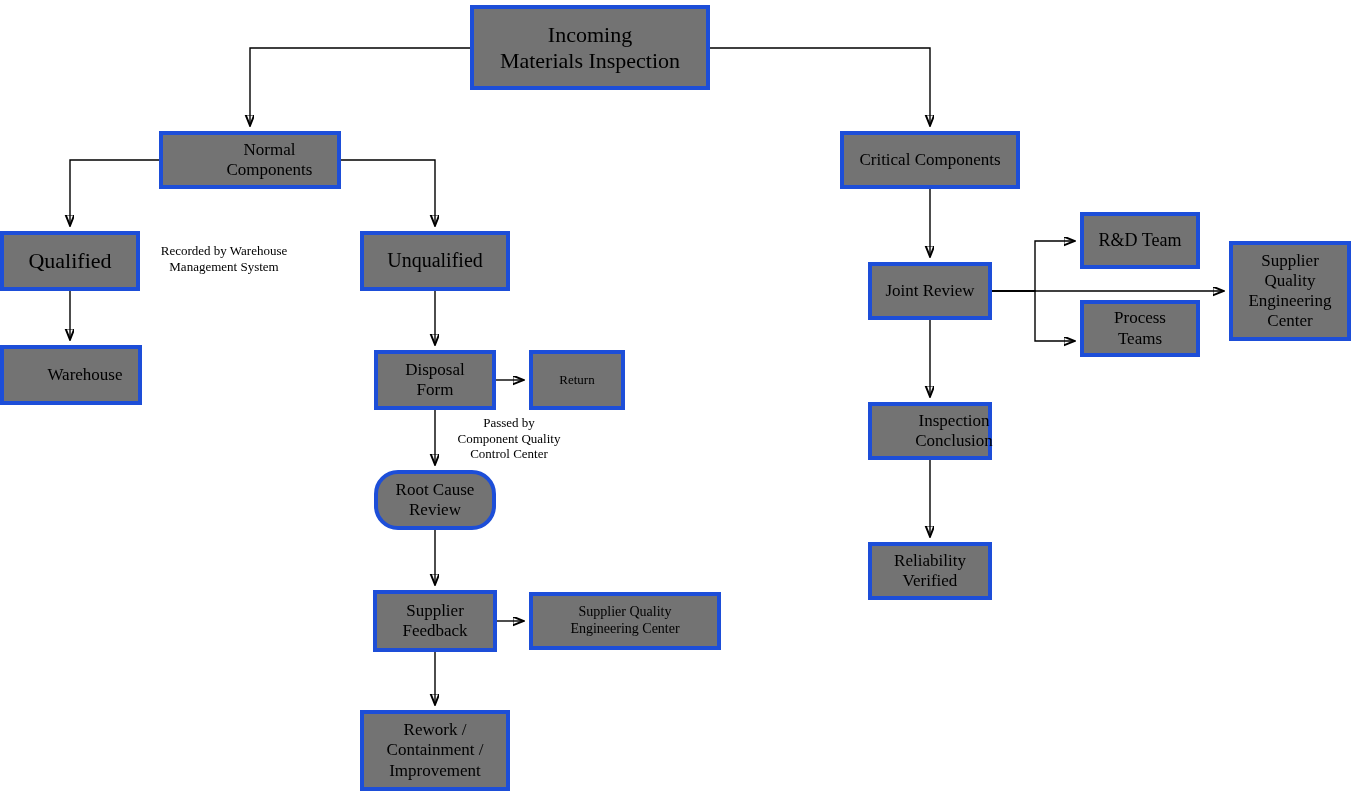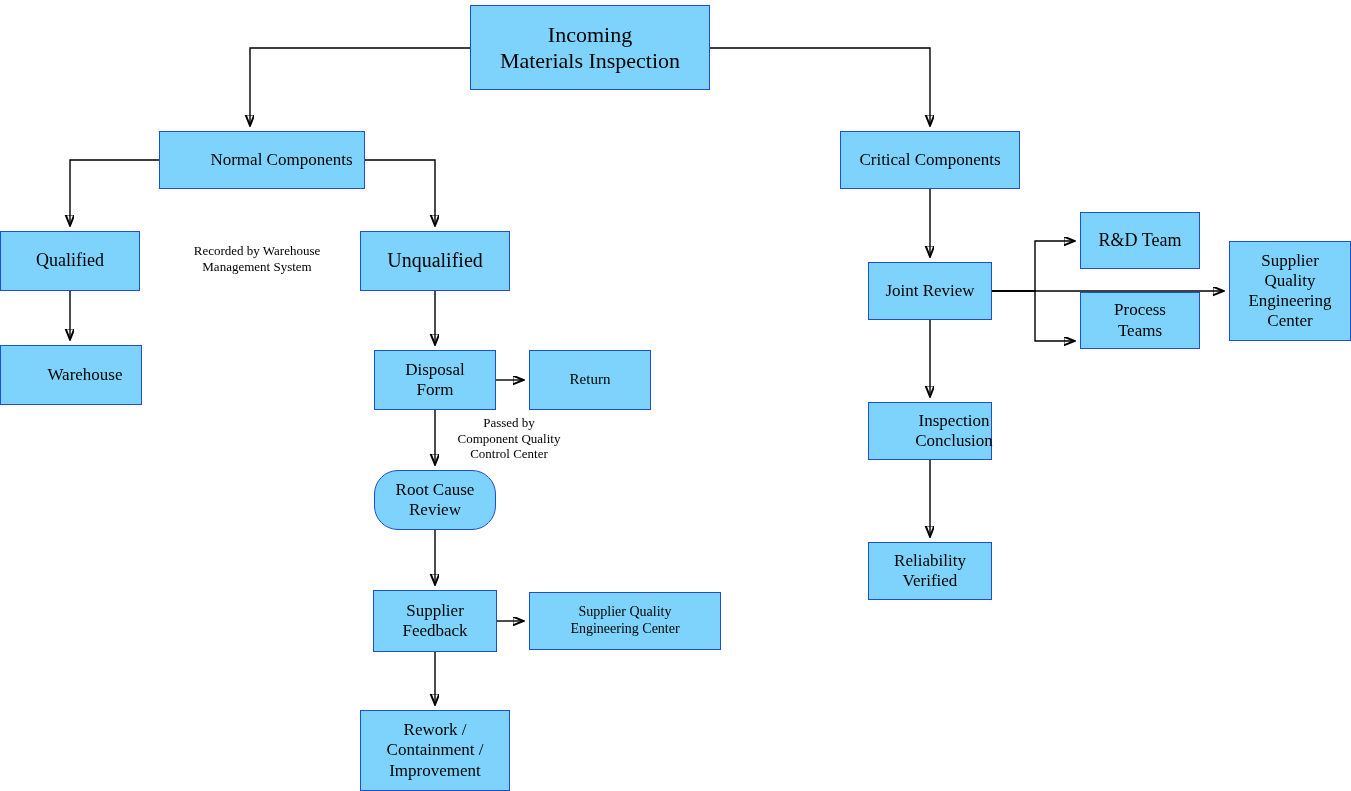--- a/index.html
+++ b/index.html
@@ -14,22 +14,22 @@
   #canvas {
     position: relative;
     width: 1351px;
     height: 791px;
     overflow: hidden;
     background: #ffffff;
   }
   .node {
     position: absolute;
     box-sizing: border-box;
-    border: 1px solid #1d4ed8;
-    background: #7dd3fc;
+    border: 4px solid #1d4ed8;
+    background: #737373;
     display: flex;
     align-items: center;
     justify-content: center;
     text-align: center;
     line-height: 1.18;
     white-space: pre-line;
     font-family: "Liberation Serif", serif;
     z-index: 2;
   }
   .label {
@@ -97,49 +97,49 @@
 
     <path d="M 992,291 L 1223,291" marker-end="url(#arrow)"></path>
 
     <path d="M 930,320 L 930,396" marker-end="url(#arrow)"></path>
 
     <path d="M 930,460 L 930,536" marker-end="url(#arrow)"></path>
   </svg>
 
   <div class="node" style="left:470px; top:5px; width:240px; height:85px; font-size:22px;">Incoming
 Materials Inspection</div>
-  <div class="node" style="left:159px; top:131px; width:206px; height:58px; font-size:17px;padding-left:39px;">Normal Components</div>
+  <div class="node" style="left:159px; top:131px; width:182px; height:58px; font-size:17px;padding-left:39px;">Normal Components</div>
   <div class="node" style="left:840px; top:131px; width:180px; height:58px; font-size:17px;">Critical Components</div>
-  <div class="node" style="left:0px; top:231px; width:140px; height:60px; font-size:18px;">Qualified</div>
+  <div class="node" style="left:0px; top:231px; width:140px; height:60px; font-size:22px;">Qualified</div>
   <div class="node" style="left:360px; top:231px; width:150px; height:60px; font-size:20px;">Unqualified</div>
   <div class="node" style="left:0px; top:345px; width:142px; height:60px; font-size:17px;padding-left:28px;">Warehouse</div>
   <div class="node" style="left:374px; top:350px; width:122px; height:60px; font-size:17px;">Disposal
 Form</div>
-  <div class="node" style="left:529px; top:350px; width:122px; height:60px; font-size:15px;">Return</div>
+  <div class="node" style="left:529px; top:350px; width:96px; height:60px; font-size:13px;">Return</div>
   <div class="node" style="left:374px; top:470px; width:122px; height:60px; font-size:17px;border-radius:24px;">Root Cause
 Review</div>
   <div class="node" style="left:373px; top:590px; width:124px; height:62px; font-size:17px;">Supplier
 Feedback</div>
   <div class="node" style="left:529px; top:592px; width:192px; height:58px; font-size:14px;">Supplier Quality
 Engineering Center</div>
   <div class="node" style="left:360px; top:710px; width:150px; height:81px; font-size:17px;">Rework /
 Containment /
 Improvement</div>
   <div class="node" style="left:868px; top:262px; width:124px; height:58px; font-size:17px;">Joint Review</div>
   <div class="node" style="left:1080px; top:212px; width:120px; height:57px; font-size:18px;text-align:right;">R&amp;D Team</div>
-  <div class="node" style="left:1080px; top:292px; width:120px; height:57px; font-size:17px;">Process
+  <div class="node" style="left:1080px; top:300px; width:120px; height:57px; font-size:17px;">Process
 Teams</div>
   <div class="node" style="left:1229px; top:241px; width:122px; height:100px; font-size:17px;">Supplier
 Quality
 Engineering
 Center</div>
   <div class="node" style="left:868px; top:402px; width:124px; height:58px; font-size:17px;padding-left:48px;">Inspection
 Conclusion</div>
   <div class="node" style="left:868px; top:542px; width:124px; height:58px; font-size:17px;">Reliability
 Verified</div>
 
-  <div class="label" style="left:141px; top:243px; width:166px;padding-left:33px;">Recorded by Warehouse
+  <div class="label" style="left:141px; top:243px; width:166px;">Recorded by Warehouse
 Management System</div>
   <div class="label" style="left:426px; top:415px; width:166px;">Passed by
 Component Quality
 Control Center</div>
 
 </div>
 
 </body></html>

